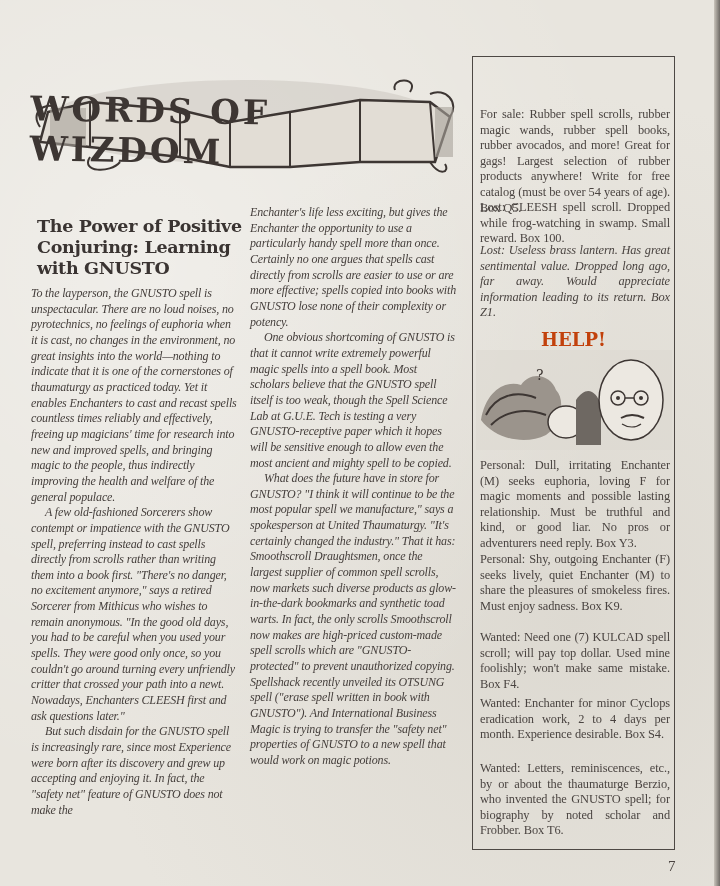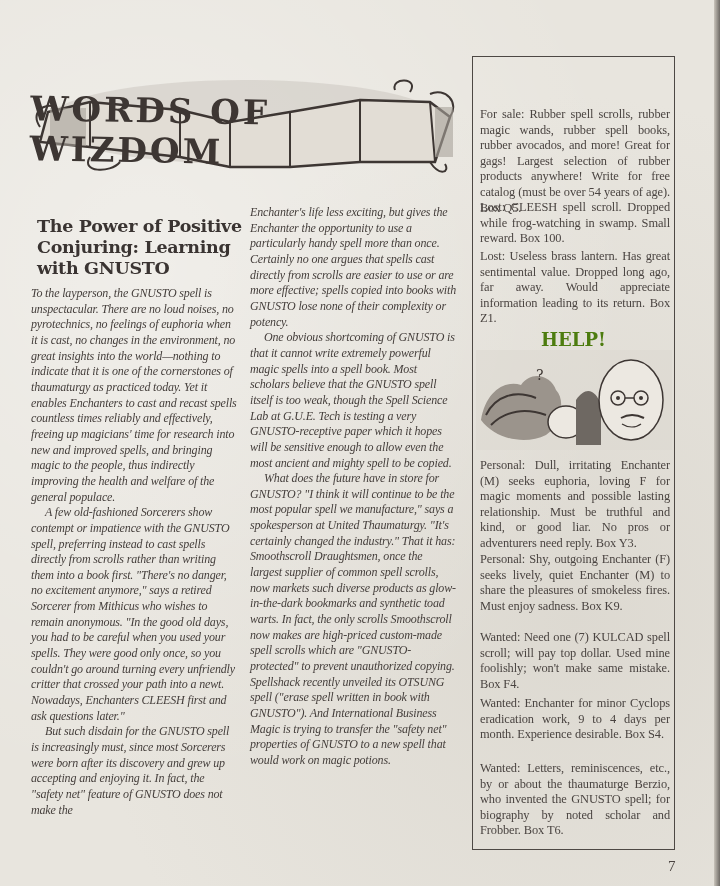--- a/index.html
+++ b/index.html
@@ -54,21 +54,21 @@
     border:1.5px solid #4d4844; box-sizing:border-box;
   }
   .ad {
     position:absolute; left:480px; width:190px;
     font-size:12.4px; line-height:15.6px; text-align:justify;
     color:#4a4441; letter-spacing:-0.1px;
   }
   .help-title {
     position:absolute; left:472px; top:329px; width:203px; text-align:center;
     font-family:"DejaVu Serif", serif; font-weight:bold; font-size:18px;
-    color:#4d7c0f;
+    color:#c2410c;
   }
   .help-art {
     position:absolute; left:476px; top:350px; width:196px; height:100px;
   }
   .help-art svg { width:100%; height:100%; }
   .page-number {
     position:absolute; left:668px; top:858px; font-size:15px; color:#4a4441;
   }
 </style>
 </head>
@@ -87,34 +87,34 @@
     <rect x="405" y="35" width="18" height="50" fill="#a9a39b" opacity="0.6"></rect>
   </svg>
   <div class="banner-text">WORDS OF WIZDOM</div>
 </div>
 
 <h1 class="title" style="margin:6px;">The Power of Positive Conjuring: Learning with GNUSTO</h1>
 
 <div class="col col1">
   <p>To the layperson, the GNUSTO spell is unspectacular. There are no loud noises, no pyrotechnics, no feelings of euphoria when it is cast, no changes in the environment, no great insights into the world—nothing to indicate that it is one of the cornerstones of thaumaturgy as practiced today. Yet it enables Enchanters to cast and recast spells countless times reliably and effectively, freeing up magicians' time for research into new and improved spells, and bringing magic to the people, thus indirectly improving the health and welfare of the general populace.</p>
   <p class="indent">A few old-fashioned Sorcerers show contempt or impatience with the GNUSTO spell, preferring instead to cast spells directly from scrolls rather than writing them into a book first. "There's no danger, no excitement anymore," says a retired Sorcerer from Mithicus who wishes to remain anonymous. "In the good old days, you had to be careful when you used your spells. They were good only once, so you couldn't go around turning every unfriendly critter that crossed your path into a newt. Nowadays, Enchanters CLEESH first and ask questions later."</p>
-  <p class="indent">But such disdain for the GNUSTO spell is increasingly must, since most Sorcerers were born after its discovery and grew up accepting and enjoying it. In fact, the "safety net" feature of GNUSTO does not make the</p>
+  <p class="indent">But such disdain for the GNUSTO spell is increasingly rare, since most Experience were born after its discovery and grew up accepting and enjoying it. In fact, the "safety net" feature of GNUSTO does not make the</p>
 </div>
 
 <div class="col col2">
   <p>Enchanter's life less exciting, but gives the Enchanter the opportunity to use a particularly handy spell more than once. Certainly no one argues that spells cast directly from scrolls are easier to use or are more effective; spells copied into books with GNUSTO lose none of their complexity or potency.</p>
   <p class="indent">One obvious shortcoming of GNUSTO is that it cannot write extremely powerful magic spells into a spell book. Most scholars believe that the GNUSTO spell itself is too weak, though the Spell Science Lab at G.U.E. Tech is testing a very GNUSTO-receptive paper which it hopes will be sensitive enough to allow even the most ancient and mighty spell to be copied.</p>
   <p class="indent">What does the future have in store for GNUSTO? "I think it will continue to be the most popular spell we manufacture," says a spokesperson at United Thaumaturgy. "It's certainly changed the industry." That it has: Smoothscroll Draughtsmen, once the largest supplier of common spell scrolls, now markets such diverse products as glow-in-the-dark bookmarks and synthetic toad warts. In fact, the only scrolls Smoothscroll now makes are high-priced custom-made spell scrolls which are "GNUSTO-protected" to prevent unauthorized copying. Spellshack recently unveiled its OTSUNG spell ("erase spell written in book with GNUSTO"). And International Business Magic is trying to transfer the "safety net" properties of GNUSTO to a new spell that would work on magic potions.</p>
 </div>
 
 <div class="classifieds"></div>
 
 <div class="ad" style="top:76px;margin-top:31px;">For sale: Rubber spell scrolls, rubber magic wands, rubber spell books, rubber avocados, and more! Great for gags! Largest selection of rubber products anywhere! Write for free catalog (must be over 54 years of age). Box Q5.</div>
 <div class="ad" style="top:200px;">Lost: CLEESH spell scroll. Dropped while frog-watching in swamp. Small reward. Box 100.</div>
-<div class="ad" style="top:249px;">Lost: Useless brass lantern. Has great sentimental value. Dropped long ago, far away. Would appreciate information leading to its return. Box Z1.</div>
+<div class="ad" style="top:243px;font-style:italic;">Lost: Useless brass lantern. Has great sentimental value. Dropped long ago, far away. Would appreciate information leading to its return. Box Z1.</div>
 
 <div class="help-title">HELP!</div>
 <div class="help-art">
   <svg viewBox="0 0 196 100">
     <rect x="0" y="0" width="196" height="100" fill="#dcd7cf" opacity="0.5"></rect>
     <path d="M5,70 C10,40 30,30 45,35 C55,20 75,25 80,40 C90,50 85,75 70,85 C50,95 20,90 5,70 Z" fill="#9b948c"></path>
     <path d="M10,65 C20,45 40,40 60,48 M15,75 C30,60 50,58 70,65" stroke="#3d3633" stroke-width="2" fill="none"></path>
     <text x="60" y="30" font-size="14" fill="#3d3633" font-family="DejaVu Serif, serif">?</text>
     <ellipse cx="90" cy="72" rx="18" ry="16" fill="#ece8e1" stroke="#3d3633" stroke-width="1.5"></ellipse>
     <path d="M100,50 C110,35 120,40 125,55 L125,95 L100,95 Z" fill="#6e6862"></path>
@@ -125,16 +125,16 @@
     <circle cx="142" cy="48" r="2" fill="#3d3633"></circle>
     <circle cx="165" cy="48" r="2" fill="#3d3633"></circle>
     <path d="M145,68 C152,64 160,64 168,68" stroke="#3d3633" stroke-width="2" fill="none"></path>
     <path d="M146,74 C152,78 160,78 165,74" stroke="#3d3633" stroke-width="1.2" fill="none"></path>
   </svg>
 </div>
 
 <div class="ad" style="top:458px;">Personal: Dull, irritating Enchanter (M) seeks euphoria, loving F for magic moments and possible lasting relationship. Must be truthful and kind, or good liar. No pros or adventurers need reply. Box Y3.</div>
 <div class="ad" style="top:552px;">Personal: Shy, outgoing Enchanter (F) seeks lively, quiet Enchanter (M) to share the pleasures of smokeless fires. Must enjoy sadness. Box K9.</div>
 <div class="ad" style="top:630px;">Wanted: Need one (7) KULCAD spell scroll; will pay top dollar. Used mine foolishly; won't make same mistake. Box F4.</div>
-<div class="ad" style="top:696px;">Wanted: Enchanter for minor Cyclops eradication work, 9 to 4 days per month. Experience desirable. Box S4.</div>
+<div class="ad" style="top:696px;">Wanted: Enchanter for minor Cyclops eradication work, 2 to 4 days per month. Experience desirable. Box S4.</div>
 <div class="ad" style="top:761px;">Wanted: Letters, reminiscences, etc., by or about the thaumaturge Berzio, who invented the GNUSTO spell; for biography by noted scholar and Frobber. Box T6.</div>
 
 <div class="page-number">7</div>
 
 </body></html>

